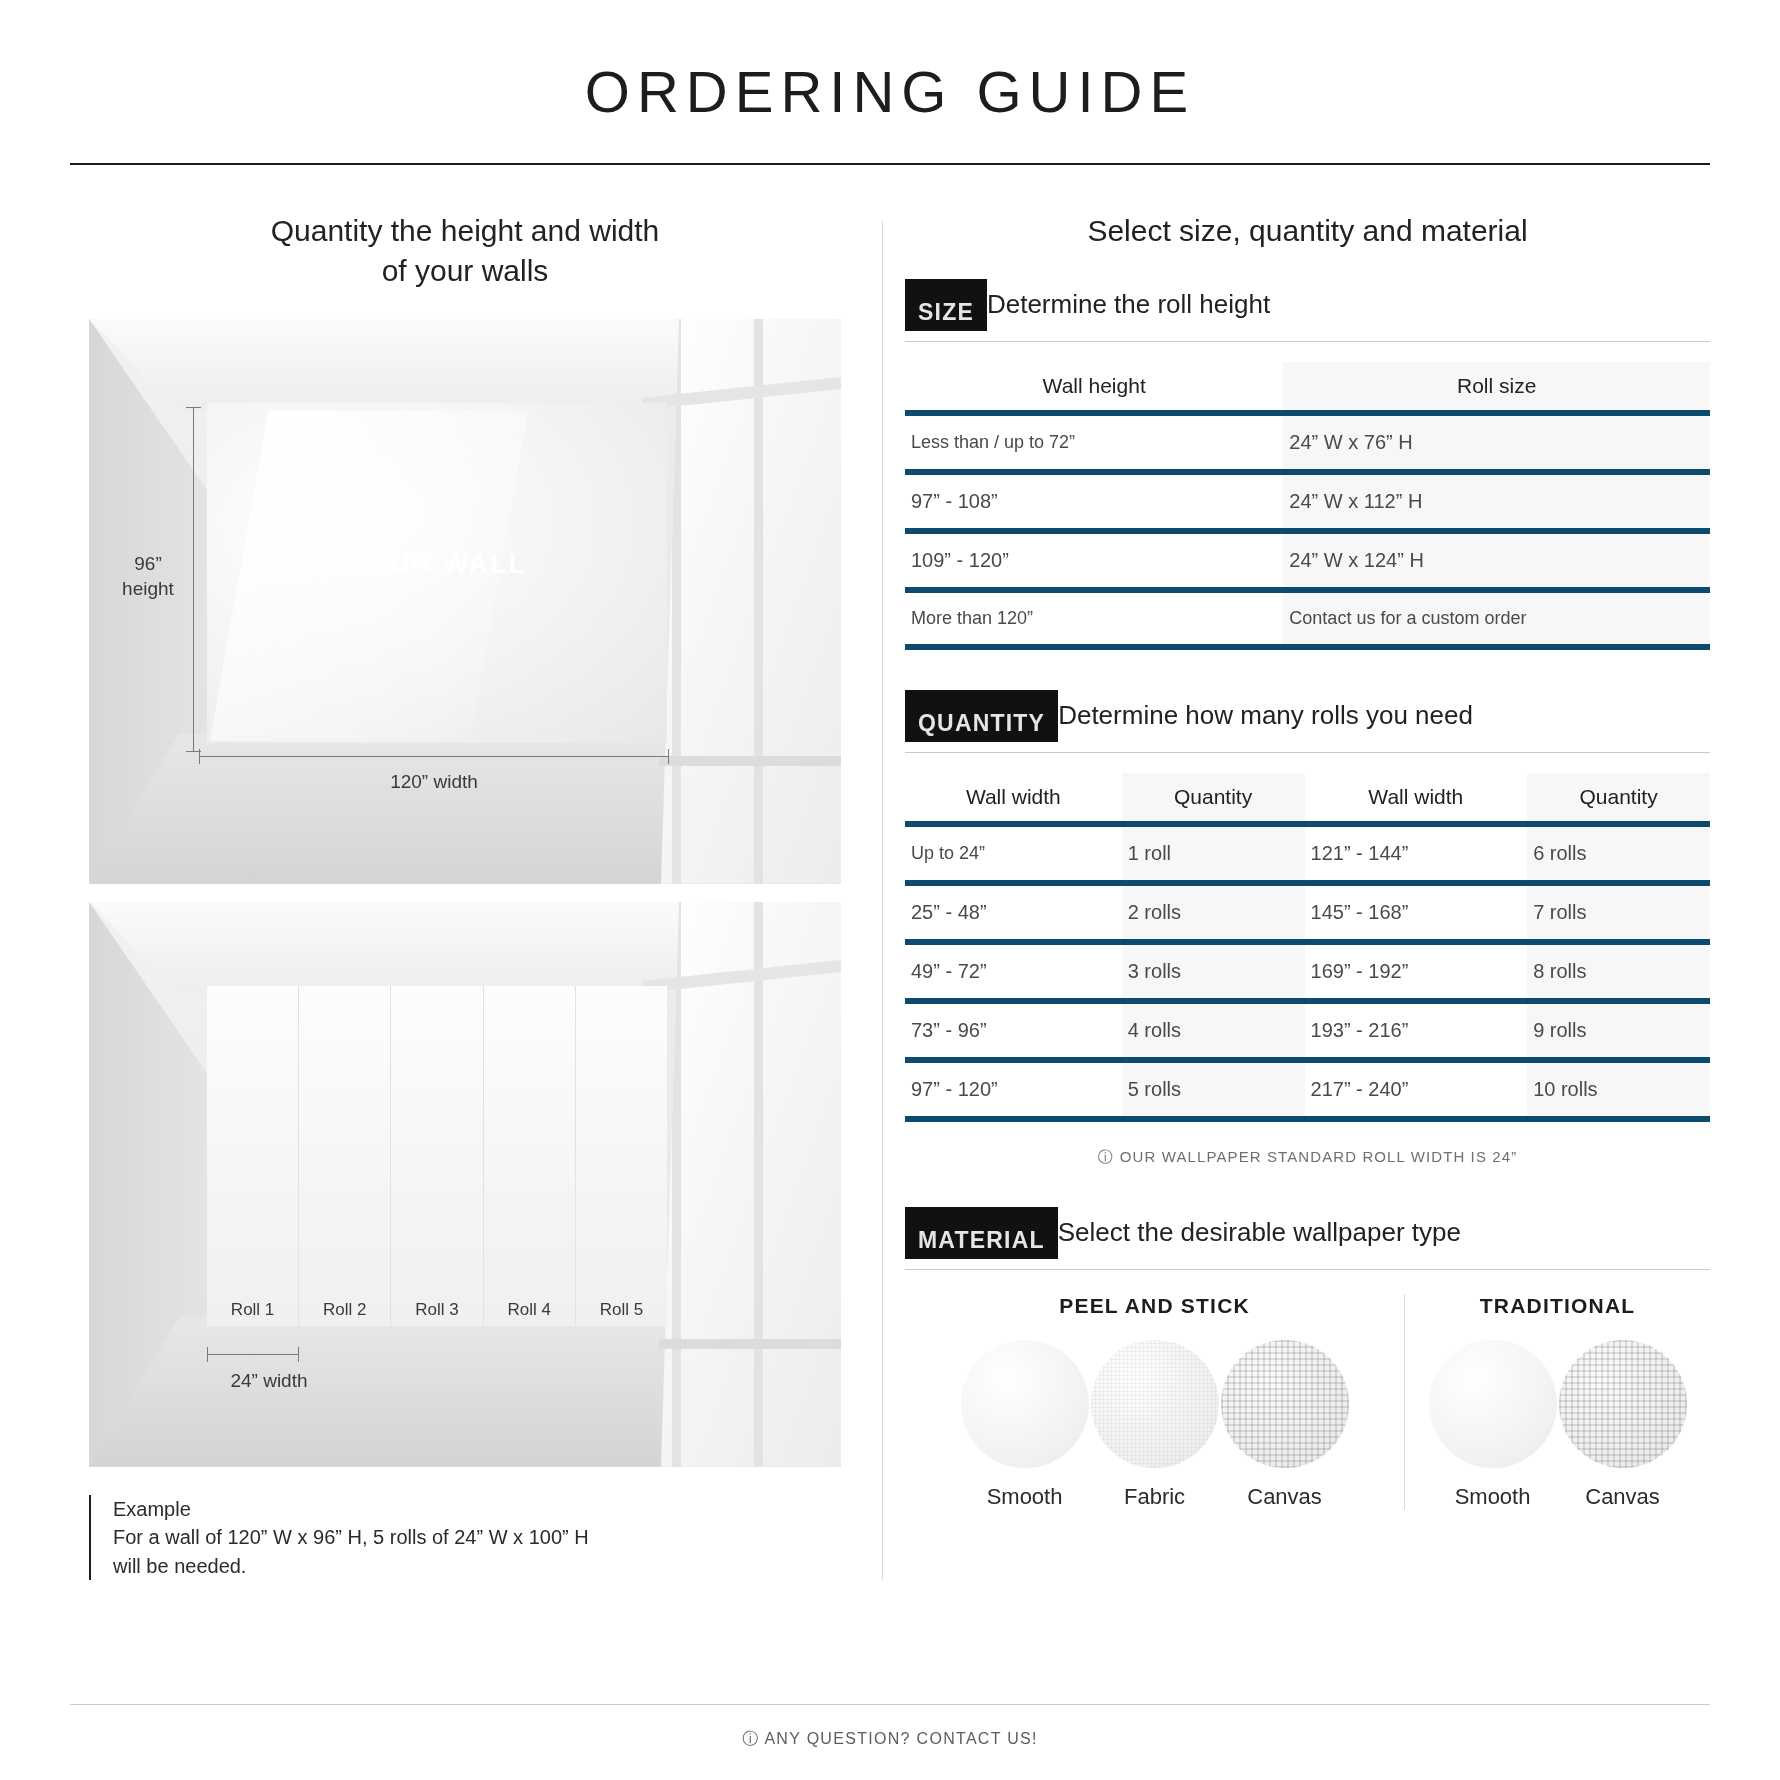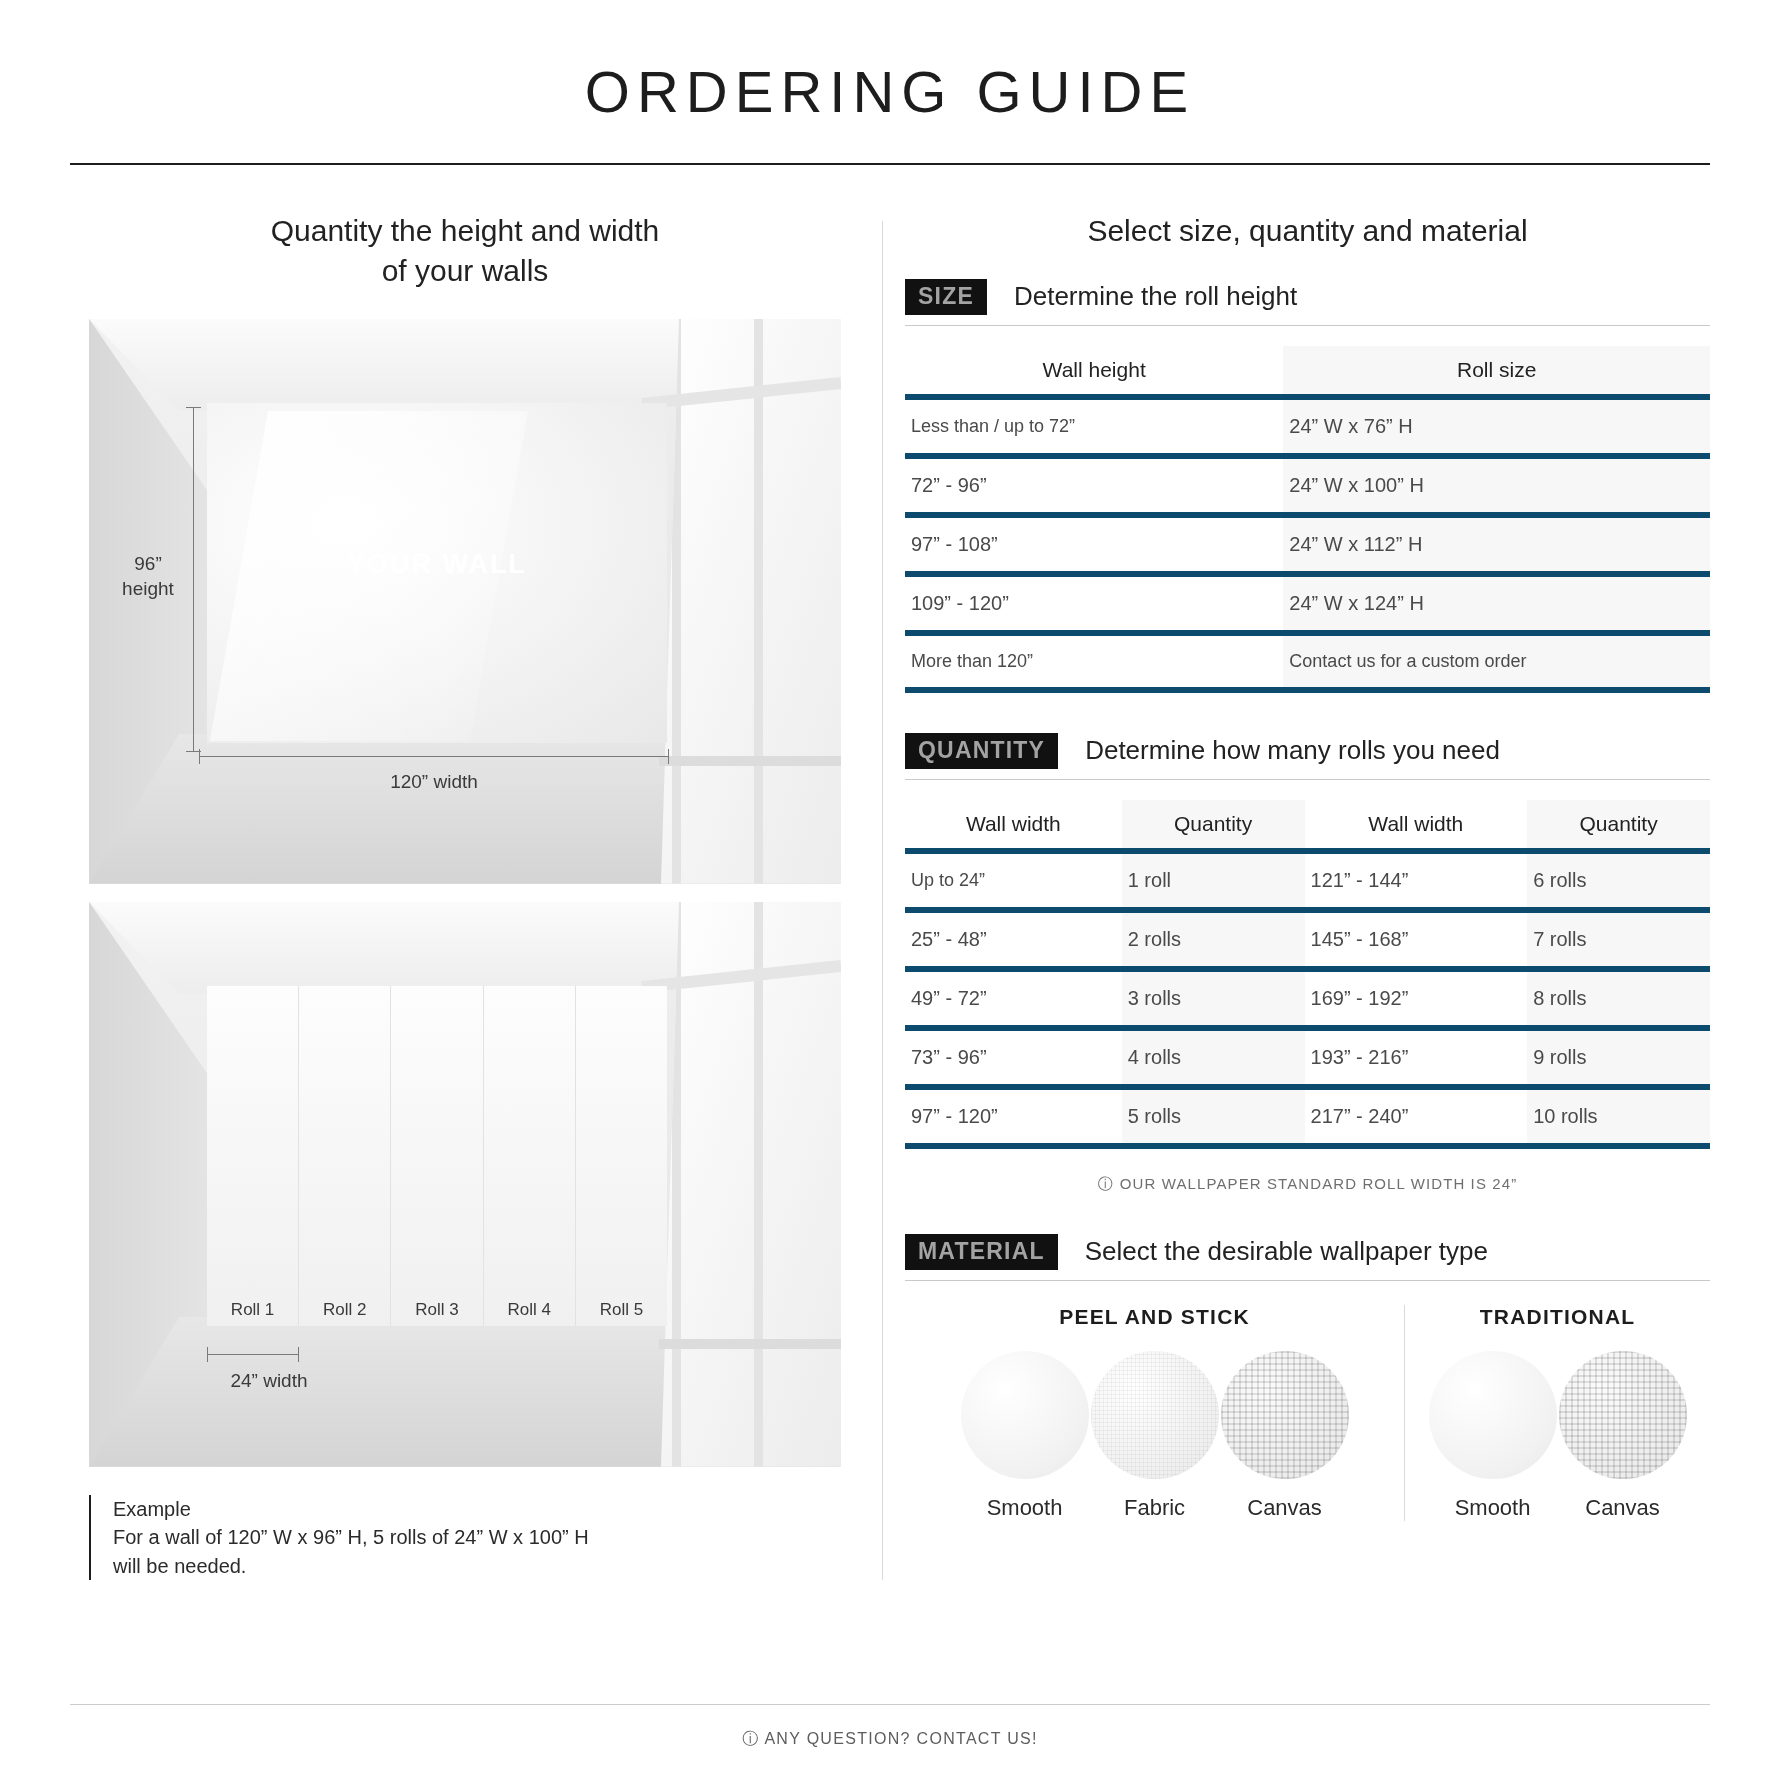--- a/index.html
+++ b/index.html
@@ -198,26 +198,26 @@
   
   .section { margin-bottom: 40px; }
   .sec-head {
     display: flex; align-items: center;
     border-bottom: 1px solid #c9c9c9;
     padding-bottom: 10px;
     margin-bottom: 20px;
   }
   .sec-tag {
     background: #111;
-    color: #a3a3a3;
+    color: #e5e5e5;
     font-size: 23px;
     font-weight: 700;
     letter-spacing: 1.2px;
-    padding: 4px 13px 5px 13px;
-    margin-right: 27px;
+    padding: 20px 13px 5px 13px;
+    margin-right: 0;
     white-space: nowrap;
   }
   .sec-title { font-size: 26px; color: #222; font-weight: 400; }
 
   table { border-collapse: collapse; width: 100%; }
   th, td {
     font-weight: 400;
     color: #333;
     border-bottom: 6px solid #0c4a6e;
   }
@@ -371,24 +371,20 @@
         <thead>
           <tr>
             <th>Wall height</th>
             <th class="shade">Roll size</th>
           </tr>
         </thead>
         <tbody>
           <tr>
             <td class="small">Less than / up to 72”</td>
             <td class="shade">24” W x 76” H</td>
-          </tr>
-          <tr>
-            <td>72” - 96”</td>
-            <td class="shade">24” W x 100” H</td>
           </tr>
           <tr>
             <td>97” - 108”</td>
             <td class="shade">24” W x 112” H</td>
           </tr>
           <tr>
             <td>109” - 120”</td>
             <td class="shade">24” W x 124” H</td>
           </tr>
           <tr>

